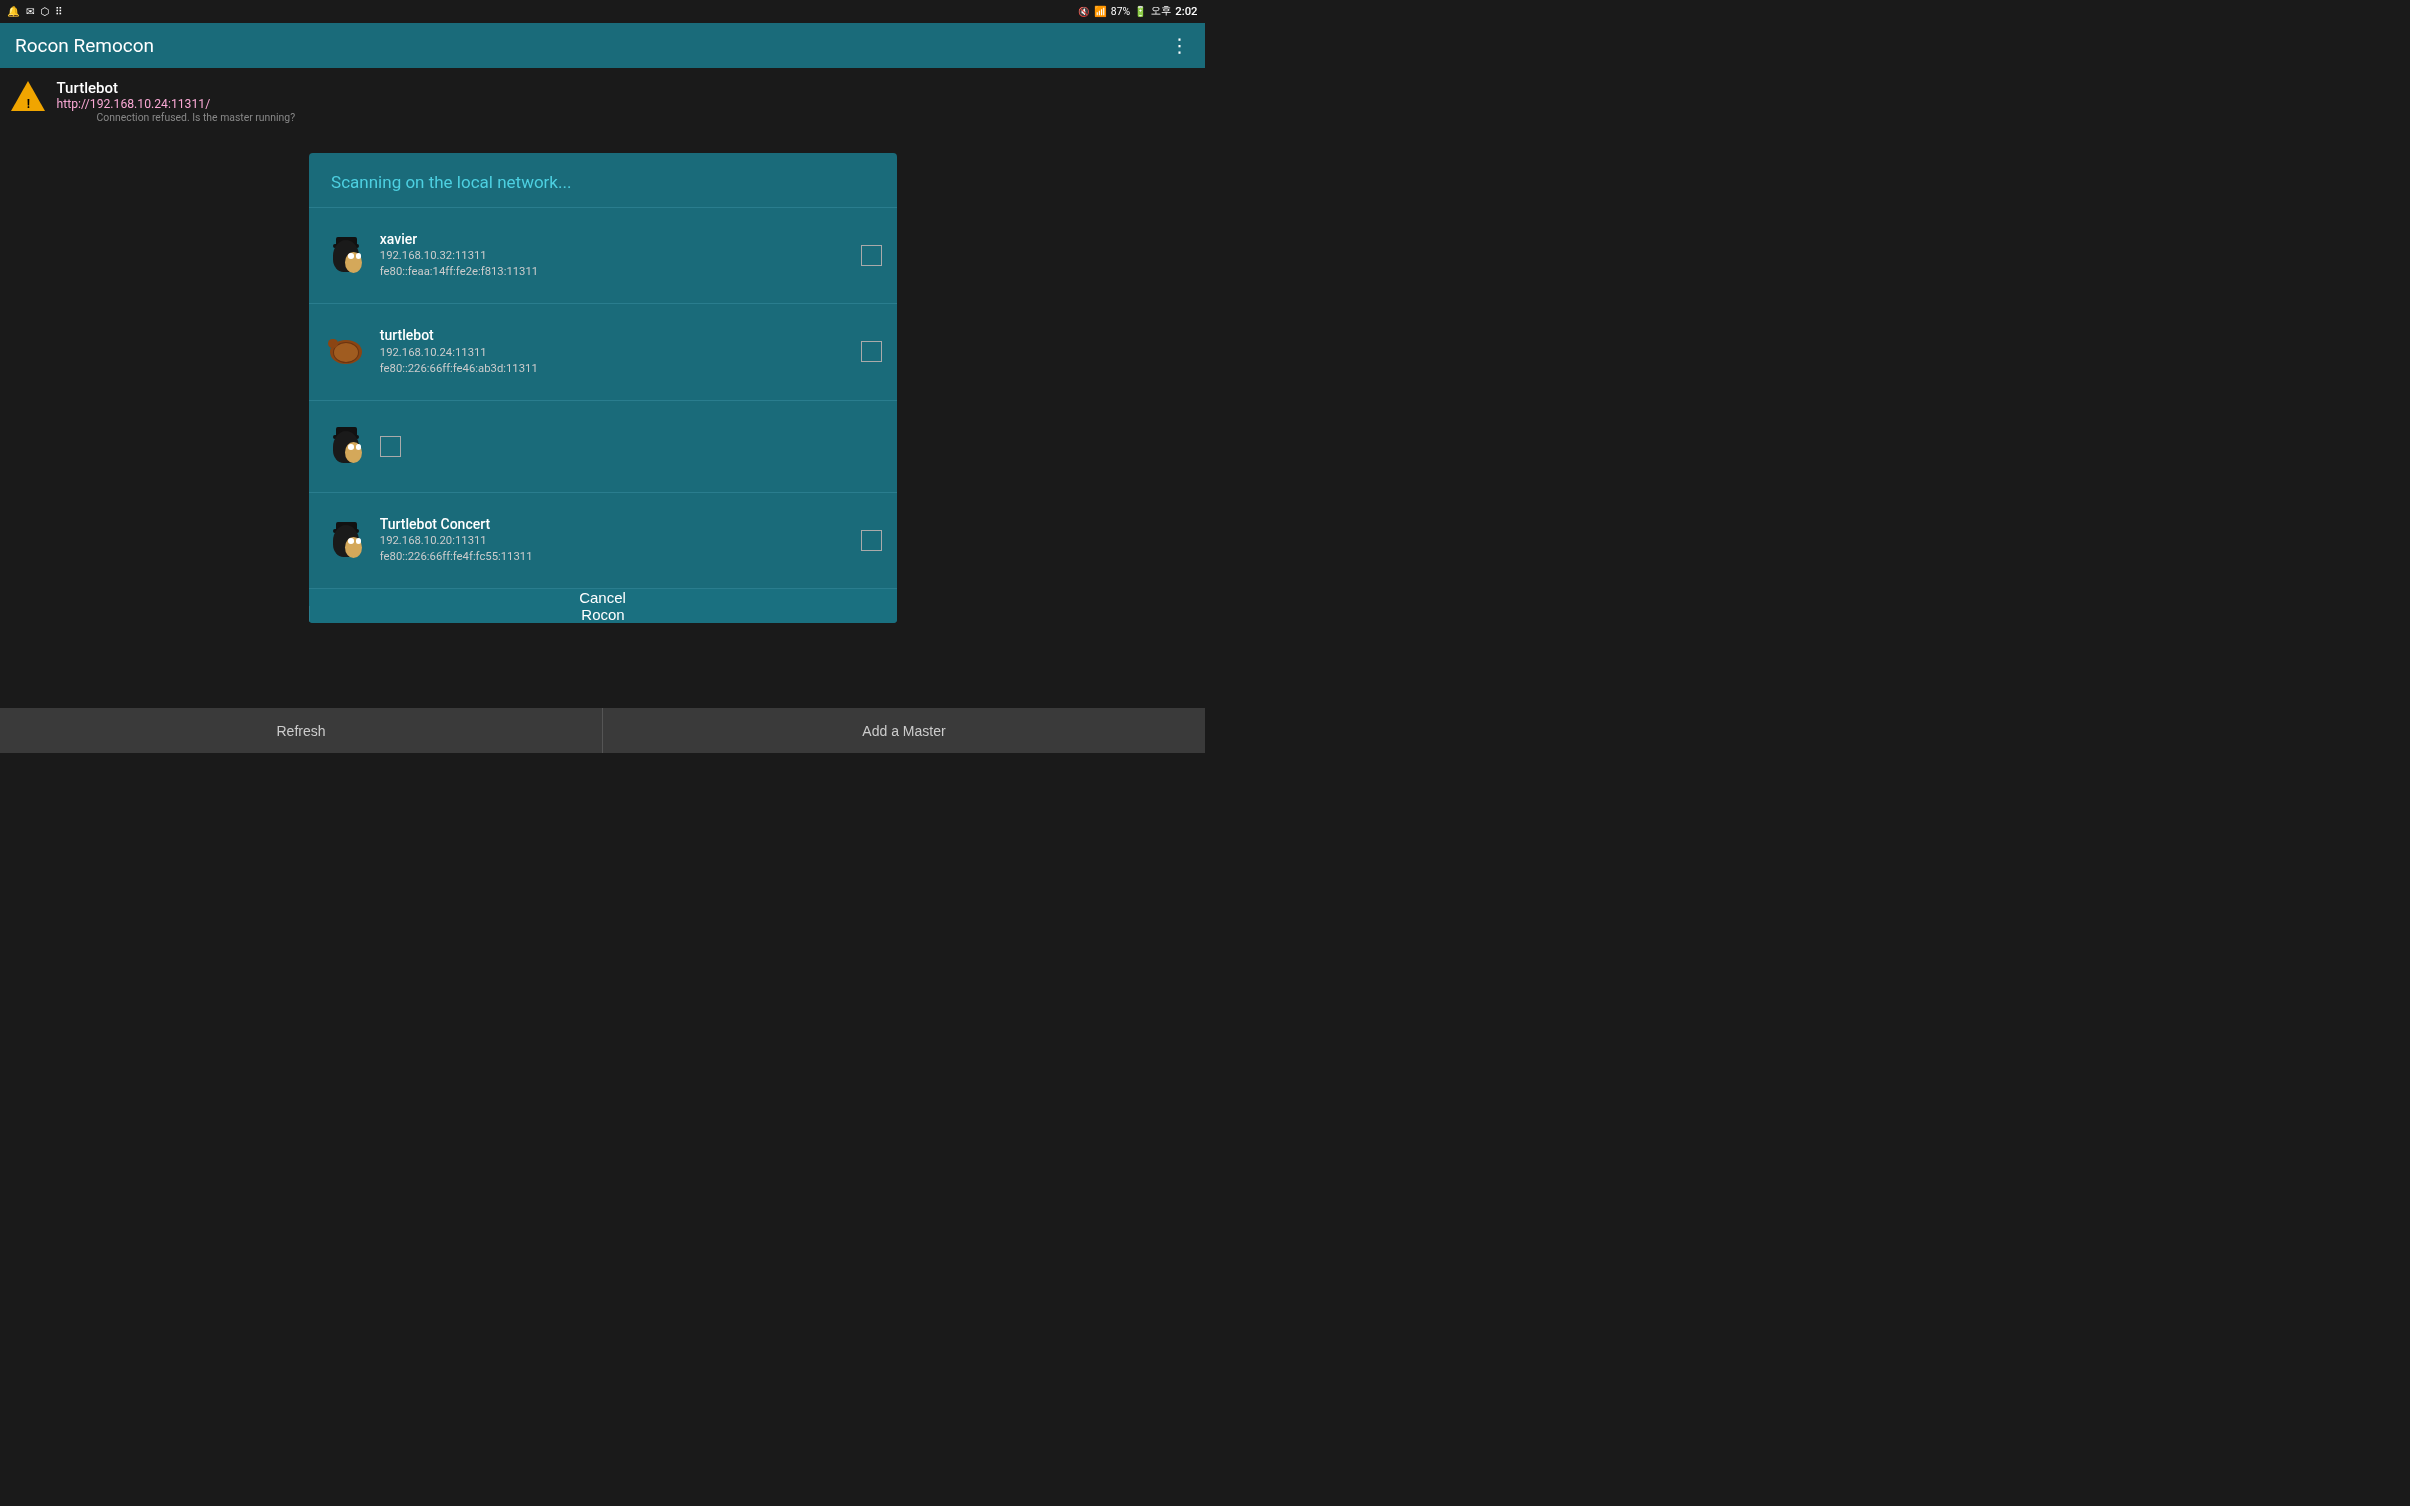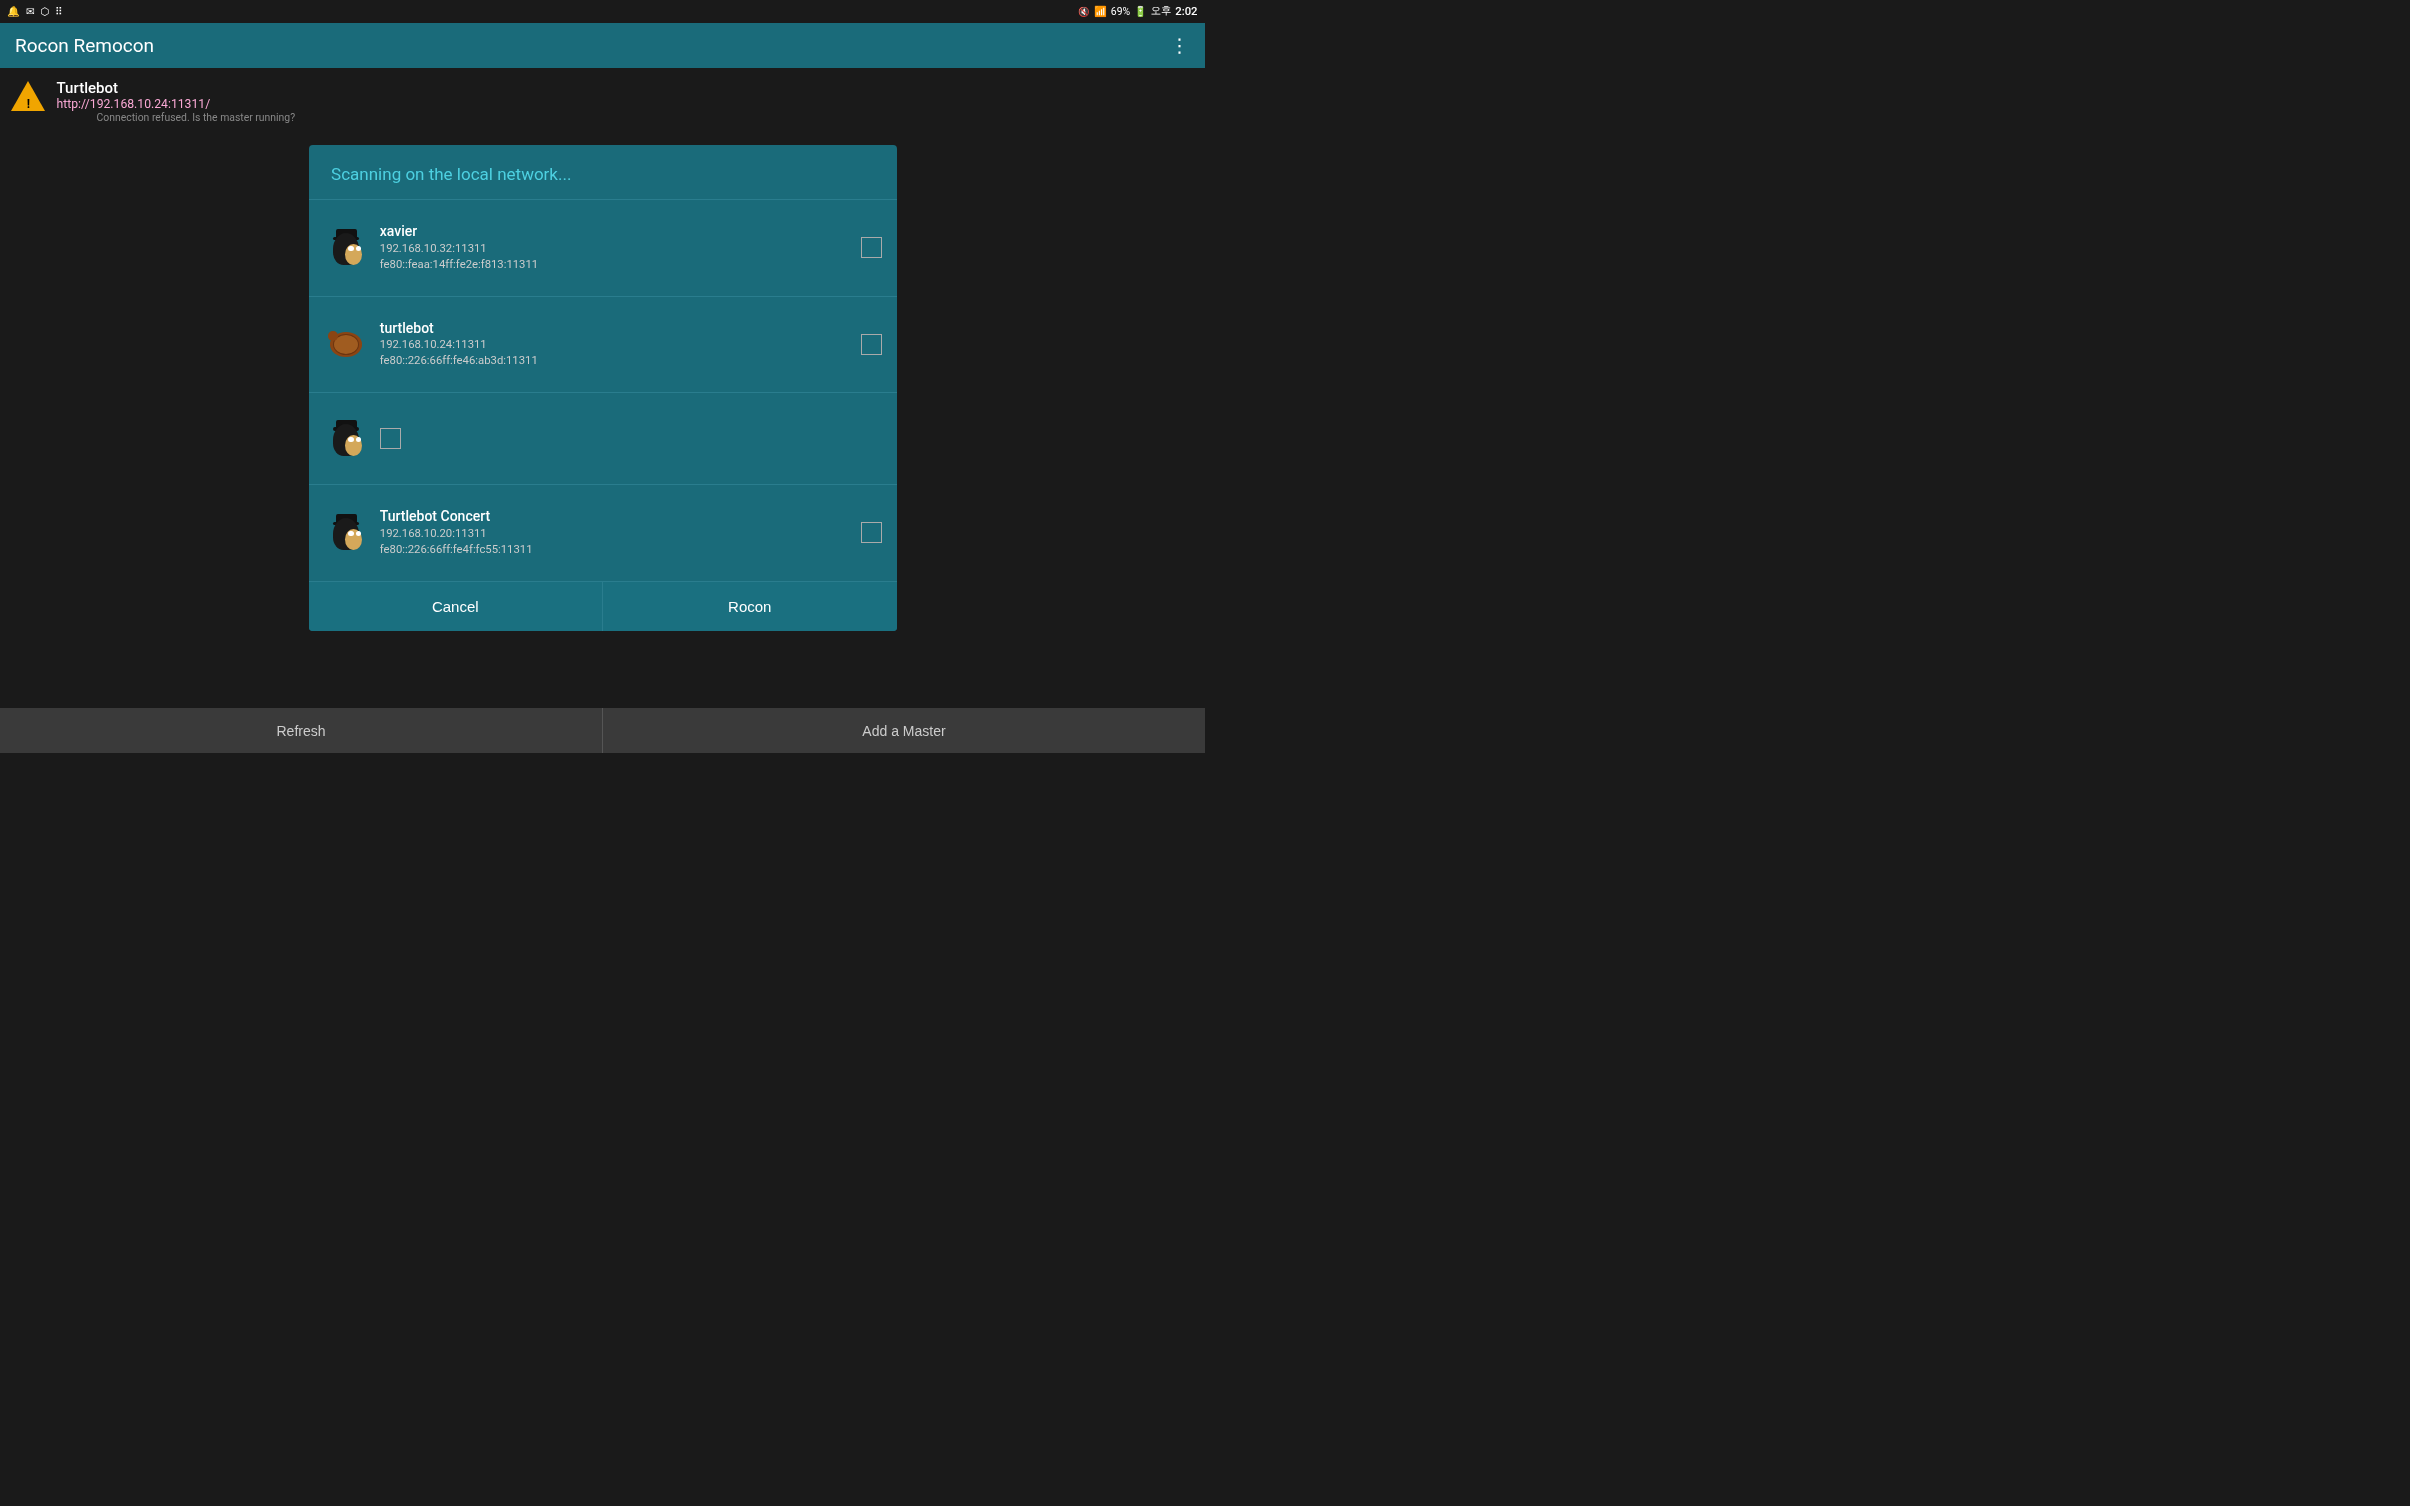--- a/index.html
+++ b/index.html
@@ -274,20 +274,21 @@
       height: 21px;
       border: 1.9px solid #aaa;
       background: transparent;
       flex-shrink: 0;
     }
 
     
     #dialog-buttons {
       display: flex;
       border-top: 0.9px solid #2a7d8e;
+      flex-direction: column;
     }
 
     .dialog-btn {
       flex: 1;
       height: 49px;
       background: #1a7080;
       color: #fff;
       font-size: 15px;
       font-weight: 500;
       border: none;
@@ -333,21 +334,21 @@
 <div id="status-bar">
   <div class="status-left">
     <span class="status-icon">🔔</span>
     <span class="status-icon">✉</span>
     <span class="status-icon">⬡</span>
     <span class="status-icon">⠿</span>
   </div>
   <div class="status-right">
     <span style="font-size:9.4px;">🔇</span>
     <span>📶</span>
-    <span>69%</span>
+    <span>87%</span>
     <span>🔋</span>
     <span>오후</span>
     <span style="font-size:11.3px; font-weight:500;">2:02</span>
   </div>
 </div>
 
 <div id="app-bar">
   <span id="app-title">Rocon Remocon</span>
   <span class="overflow-menu">⋮</span>
 </div>

